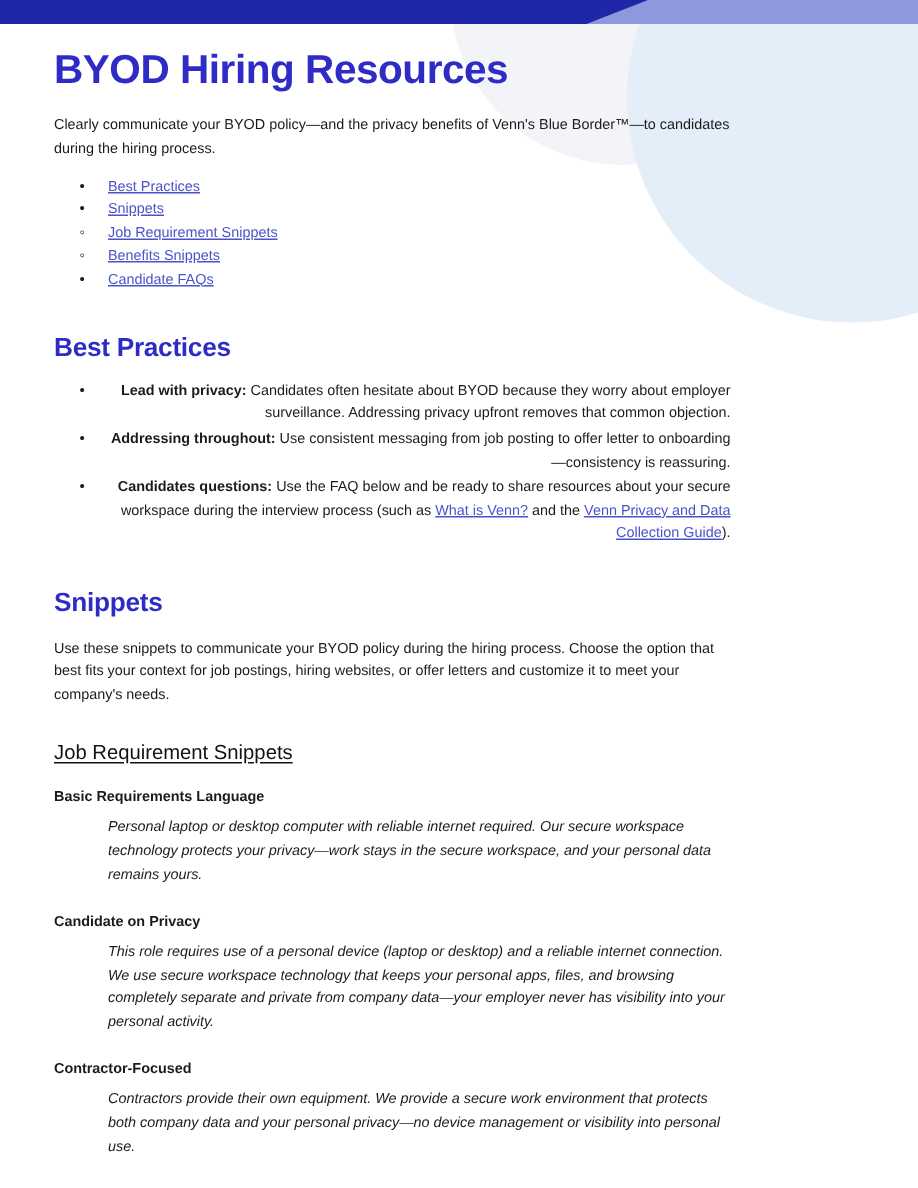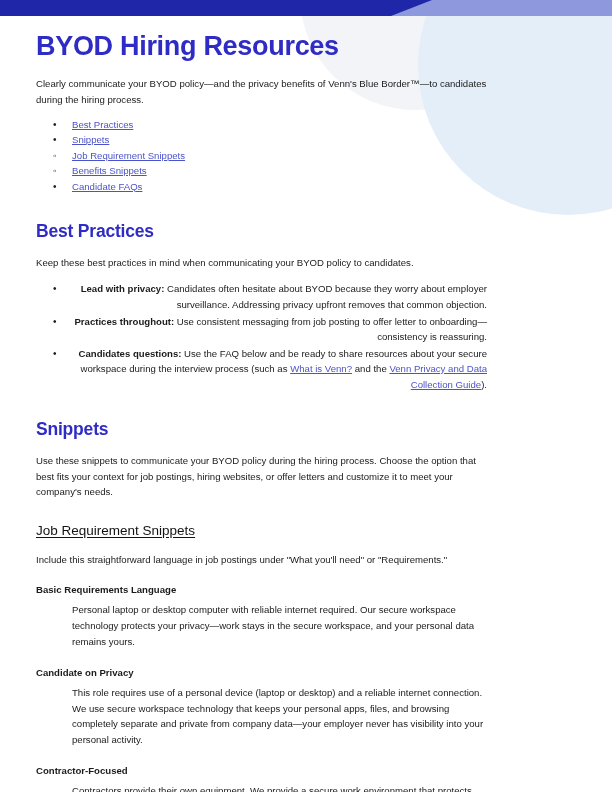--- a/index.html
+++ b/index.html
@@ -195,20 +195,21 @@
 
   h4.snippet-title {
     font-size: 9.6px;
     font-weight: bold;
     margin: 0;
     padding-top: 17px;
   }
 
   p.snippet-body {
     font-size: 9.6px;
+    font-style: italic;
     line-height: 1.65;
     margin: 7px 0 0 0;
     padding-left: 36px;
     max-width: 540px;
   }
 </style>
 </head>
 <body>
 
 <div class="page">
@@ -238,39 +239,37 @@
       </li>
       <li class="toc-l2">
         <span class="doclink">Benefits Snippets</span>
       </li>
       <li class="toc-l1">
         <span class="doclink">Candidate FAQs</span>
       </li>
     </ul>
 
     <h2 class="section">Best Practices</h2>
-    <p class="section-intro">Keep these best practices in mind when communicating your BYOD policy to candidates.</p>
 
     <ul class="practices">
       <li>
         <span class="lead">Lead with privacy:</span><span> Candidates often hesitate about BYOD because they worry about employer surveillance. Addressing privacy upfront removes that common objection.</span>
       </li>
       <li>
-        <span class="lead">Practices throughout:</span><span> Use consistent messaging from job posting to offer letter to onboarding—consistency is reassuring.</span>
+        <span class="lead">Addressing throughout:</span><span> Use consistent messaging from job posting to offer letter to onboarding—consistency is reassuring.</span>
       </li>
       <li>
         <span class="lead">Candidates questions:</span><span> Use the FAQ below and be ready to share resources about your secure workspace during the interview process (such as </span><span class="doclink">What is Venn?</span><span> and the </span><span class="doclink">Venn Privacy and Data Collection Guide</span><span>).</span>
       </li>
     </ul>
 
     <h2 class="section">Snippets</h2>
     <p class="section-intro">Use these snippets to communicate your BYOD policy during the hiring process. Choose the option that best fits your context for job postings, hiring websites, or offer letters and customize it to meet your company's needs.</p>
 
     <h3 class="subsection">Job Requirement Snippets</h3>
-    <p class="sub-intro">Include this straightforward language in job postings under "What you'll need" or "Requirements."</p>
 
     <h4 class="snippet-title">Basic Requirements Language</h4>
     <p class="snippet-body">Personal laptop or desktop computer with reliable internet required. Our secure workspace technology protects your privacy—work stays in the secure workspace, and your personal data remains yours.</p>
 
     <h4 class="snippet-title">Candidate on Privacy</h4>
     <p class="snippet-body">This role requires use of a personal device (laptop or desktop) and a reliable internet connection. We use secure workspace technology that keeps your personal apps, files, and browsing completely separate and private from company data—your employer never has visibility into your personal activity.</p>
 
     <h4 class="snippet-title">Contractor-Focused</h4>
     <p class="snippet-body">Contractors provide their own equipment. We provide a secure work environment that protects both company data and your personal privacy—no device management or visibility into personal use.</p>
 

